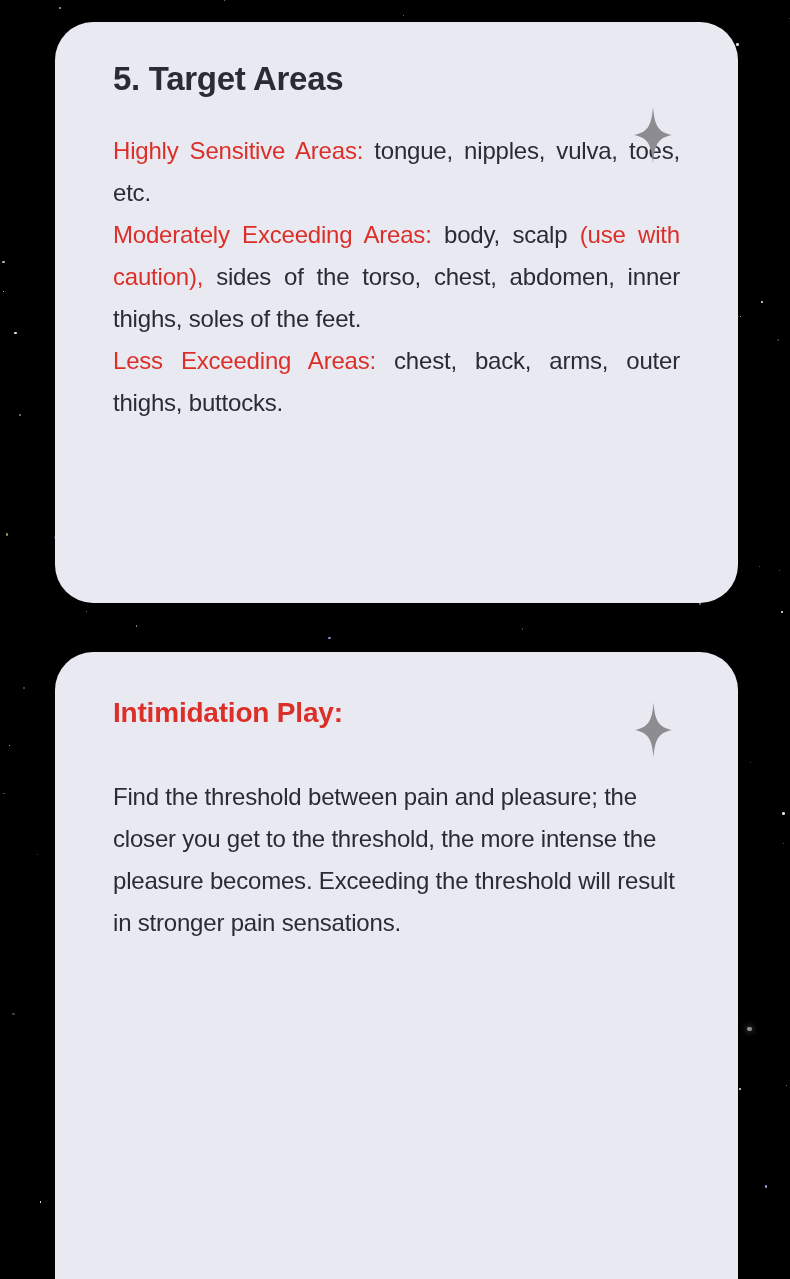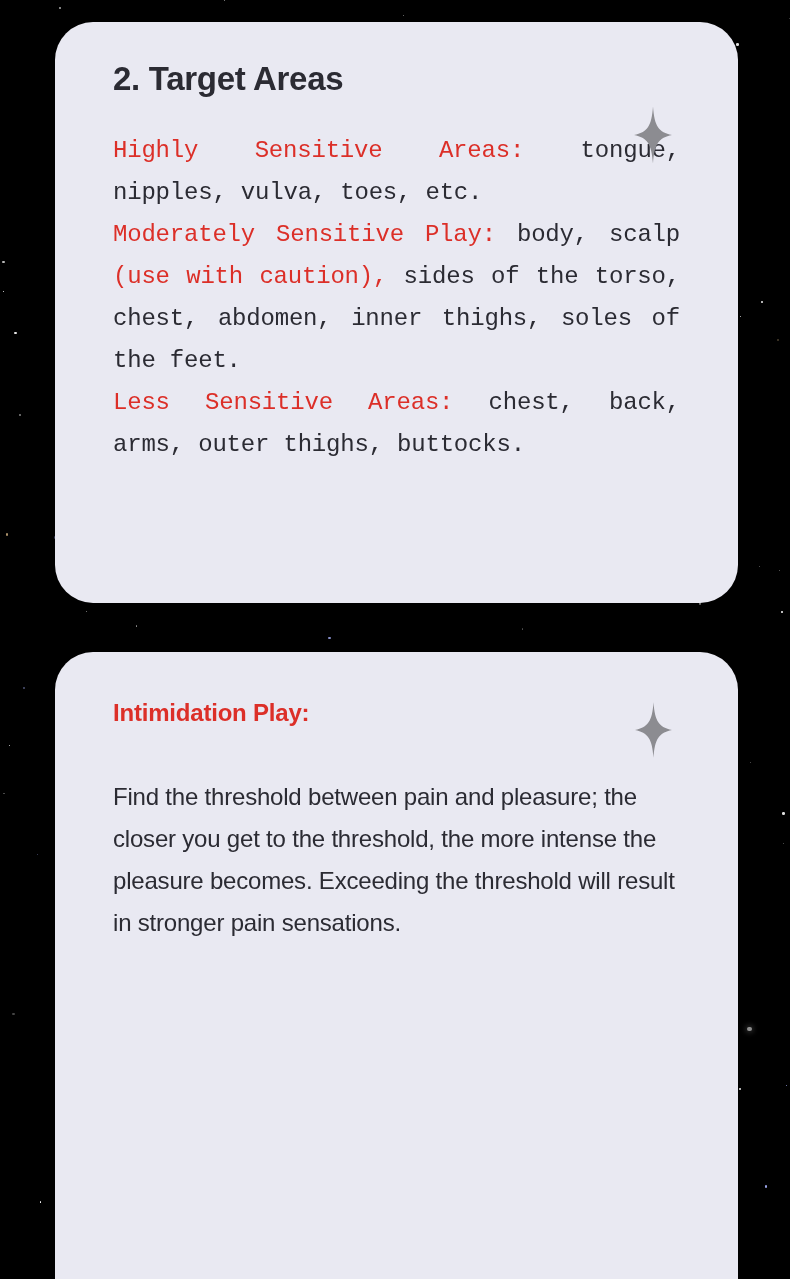--- a/index.html
+++ b/index.html
@@ -30,30 +30,30 @@
   .card-title{
     font-size:33px;font-weight:bold;color:var(--dark);
     margin:0;letter-spacing:-0.3px;
   }
   .card-1 .card-title{padding-top:38px;}
   .card-2 .card-title{padding-top:52px;}
   .sparkle{position:absolute;right:66px;}
   .card-1 .sparkle{top:84px;}
   .card-2 .sparkle{top:50px;}
   .body-text{font-size:24px;line-height:42px;color:var(--dark);letter-spacing:-0.2px;}
-  .card-1 .body-block{margin-top:32px;text-align:justify;font-family:Liberation Mono, monospace;}
+  .card-1 .body-block{margin-top:32px;text-align:justify;}
   .para{margin:0;}
   .para.gap-before{margin-top:42px;}
   .run-red{color:var(--red);}
   .run-dark{color:var(--dark);}
   .section{margin:0;}
   .section + .section{margin-top:42px;}
   .card-2 .body-block{margin-top:40px;}
   .section-heading{
-    font-size:24px;line-height:42px;font-weight:bold;
+    font-size:28px;line-height:42px;font-weight:bold;
     color:var(--red);margin:0;letter-spacing:-0.2px;
   }
   .section-body{margin:0;text-align:left;}
 </style>
 </head>
 <body>
 
 <div id="starfield">
     <span class="star" style="left: 192.7px; top: 566.9px; width: 1.9px; height: 1.9px; background: rgb(255, 255, 255); opacity: 0.63;"></span>
     <span class="star" style="left: 324.6px; top: 363.8px; width: 2.4px; height: 2.4px; background: rgb(255, 255, 255); opacity: 0.84;"></span>
@@ -201,30 +201,30 @@
     <span class="star" style="left: 337.4px; top: 1217.6px; width: 1.9px; height: 1.9px; background: rgb(255, 217, 160); opacity: 0.69;"></span>
     <span class="star" style="left: 739.9px; top: 315.8px; width: 1px; height: 1px; background: rgb(255, 255, 255); opacity: 0.82;"></span>
     <span class="star" style="left: 608.4px; top: 965.4px; width: 1px; height: 1px; background: rgb(255, 255, 255); opacity: 0.77;"></span>
     <span class="star" style="left: 206.2px; top: 1034.7px; width: 2.4px; height: 2.4px; background: rgb(255, 255, 255); opacity: 0.8;"></span>
     <span class="star" style="left: 586.7px; top: 950.1px; width: 4.4px; height: 4.4px; background: rgb(255, 255, 255); opacity: 0.41; box-shadow: rgb(255, 255, 255) 0px 0px 6px;"></span>
     <span class="star" style="left: 433.2px; top: 1137.8px; width: 1.9px; height: 1.9px; background: rgb(255, 255, 255); opacity: 0.6;"></span>
     <span class="star" style="left: 9.1px; top: 745.3px; width: 1.1px; height: 1.1px; background: rgb(255, 255, 255); opacity: 0.86;"></span>
   </div>
 
 <section class="card card-1">
-  <h2 class="card-title">2. Target Areas</h2>
+  <h2 class="card-title">5. Target Areas</h2>
   <span class="sparkle">
     <svg width="38" height="58" viewBox="0 0 40 60" aria-hidden="true">
       <path class="sparkle-path" d="M20 0 C21.5 21, 26 27, 40 30 C26 33, 21.5 39, 20 60 C18.5 39, 14 33, 0 30 C14 27, 18.5 21, 20 0 Z" fill="#8c8c91"></path>
     </svg>
   </span>
   <div class="body-text body-block" id="card1-paragraphs">
       <p class="para"><span class="run-red">Highly Sensitive Areas: </span><span class="run-dark">tongue, nipples, vulva, toes, etc.</span></p>
-      <p class="para"><span class="run-red">Moderately Sensitive Play: </span><span class="run-dark">body, scalp </span><span class="run-red">(use with caution), </span><span class="run-dark">sides of the torso, chest, abdomen, inner thighs, soles of the feet.</span></p>
-      <p class="para"><span class="run-red">Less Sensitive Areas: </span><span class="run-dark">chest, back, arms, outer thighs, buttocks.</span></p>
+      <p class="para"><span class="run-red">Moderately Exceeding Areas: </span><span class="run-dark">body, scalp </span><span class="run-red">(use with caution), </span><span class="run-dark">sides of the torso, chest, abdomen, inner thighs, soles of the feet.</span></p>
+      <p class="para"><span class="run-red">Less Exceeding Areas: </span><span class="run-dark">chest, back, arms, outer thighs, buttocks.</span></p>
     </div>
 </section>
 
 <section class="card card-2">
   <span class="sparkle">
     <svg width="37" height="56" viewBox="0 0 40 60" aria-hidden="true">
       <path class="sparkle-path" d="M20 0 C21.5 21, 26 27, 40 30 C26 33, 21.5 39, 20 60 C18.5 39, 14 33, 0 30 C14 27, 18.5 21, 20 0 Z" fill="#8c8c91"></path>
     </svg>
   </span>
   <div class="body-text body-block" id="card2-sections">

